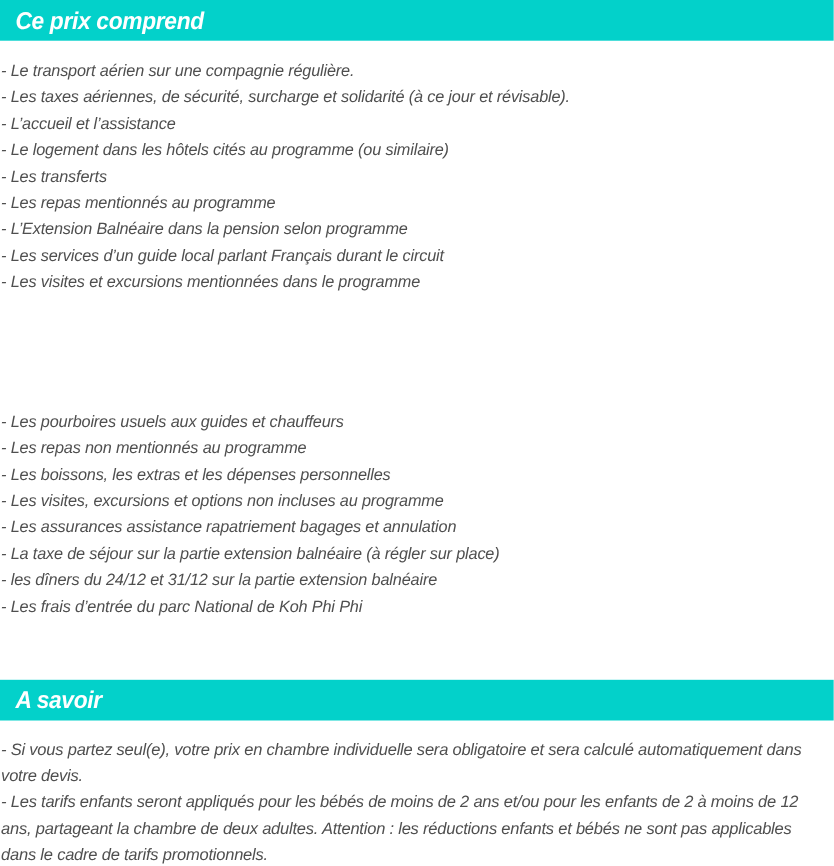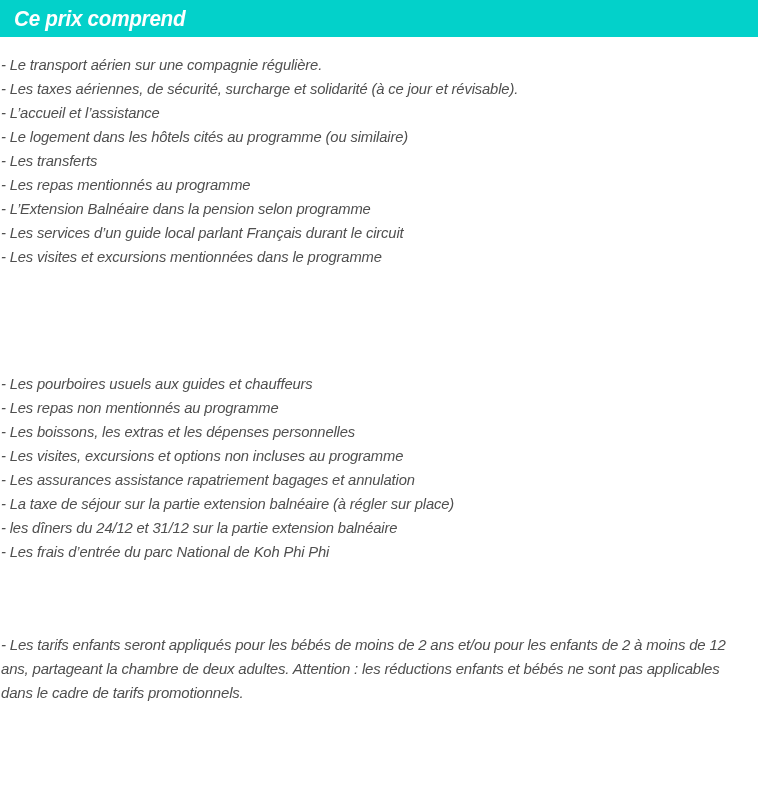--- a/index.html
+++ b/index.html
@@ -106,18 +106,22 @@
       <div class="bullet-line">- Les assurances assistance rapatriement bagages et annulation</div>
       <div class="bullet-line">- La taxe de séjour sur la partie extension balnéaire (à régler sur place)</div>
       <div class="bullet-line">- les dîners du 24/12 et 31/12 sur la partie extension balnéaire</div>
       <div class="bullet-line">- Les frais d’entrée du parc National de Koh Phi Phi</div>
     </div>
   </div>
 
   <div class="gap-2"></div>
 
   <div class="section">
+    <div class="section-header">
+      <span class="section-header-title">A savoir</span>
+    </div>
     <div class="section-body body-pad-3">
+      <div class="para">- Si vous partez seul(e), votre prix en chambre individuelle sera obligatoire et sera calculé automatiquement dans votre devis.</div>
       <div class="para">- Les tarifs enfants seront appliqués pour les bébés de moins de 2 ans et/ou pour les enfants de 2 à moins de 12 ans, partageant la chambre de deux adultes. Attention : les réductions enfants et bébés ne sont pas applicables dans le cadre de tarifs promotionnels.</div>
     </div>
   </div>
 
 </div>
 
 </body></html>

